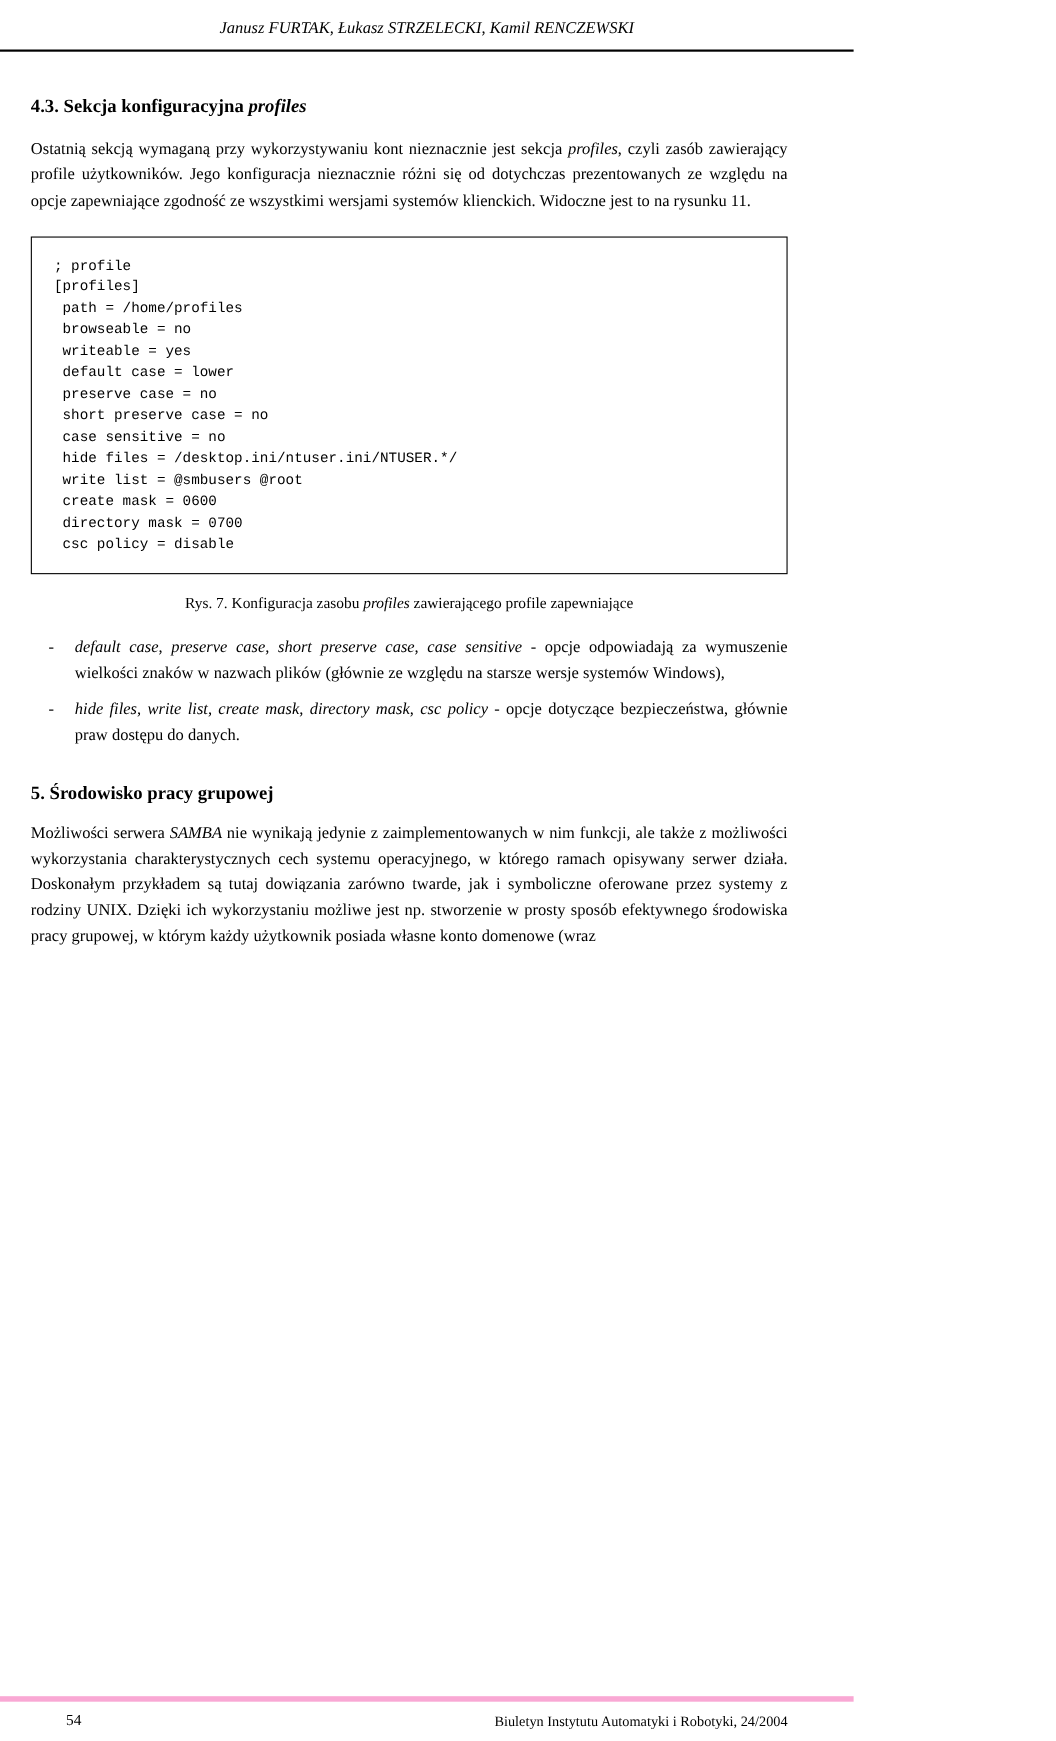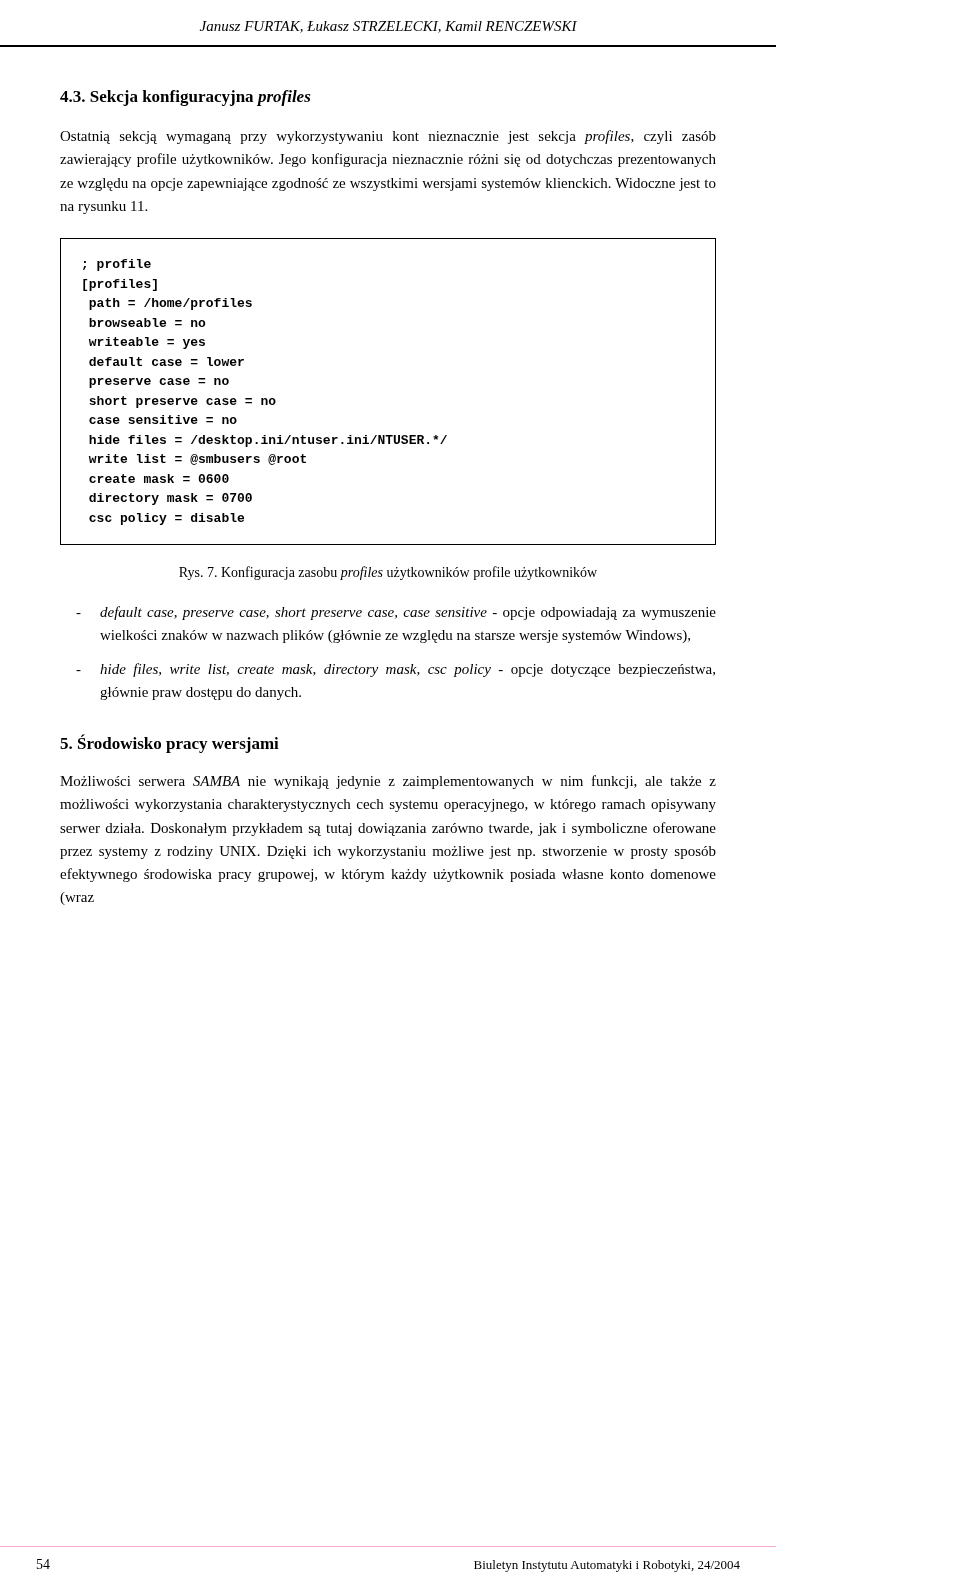--- a/index.html
+++ b/index.html
@@ -29,21 +29,21 @@
     .page-header {
       text-align: center;
       padding: 18px 60px 10px 60px;
       border-bottom: 2px solid #000;
       font-style: italic;
       font-size: 15px;
     }
 
     
     .content {
-      padding: 30px 60px 80px 60px;
+      padding: 30px 60px 80px 28px;
     }
 
     
     .section-heading {
       font-size: 17px;
       font-weight: bold;
       margin-bottom: 18px;
       margin-top: 10px;
     }
 
@@ -65,21 +65,20 @@
     
     .code-block {
       border: 1px solid #000;
       padding: 16px 20px;
       font-family: "Courier New", Courier, monospace;
       font-size: 13px;
       line-height: 1.5;
       margin: 20px 0 20px 0;
       background: #fff;
       white-space: pre;
-      font-weight: bold;
     }
 
     
     .figure-caption {
       text-align: center;
       font-size: 14px;
       margin-bottom: 20px;
       margin-top: 4px;
     }
 
@@ -118,22 +117,22 @@
       margin-top: 30px;
       margin-bottom: 16px;
     }
 
     
     .page-footer {
       position: absolute;
       bottom: 0;
       left: 0;
       right: 0;
-      padding: 10px 36px;
-      border-top: 1px solid #f9a8d4;
+      padding: 10px 60px;
+      border-top: 5px solid #f9a8d4;
       display: flex;
       justify-content: space-between;
       align-items: center;
       font-size: 14px;
     }
 
     .footer-page-num {
       font-weight: normal;
     }
 
@@ -170,36 +169,36 @@
  preserve case = no
  short preserve case = no
  case sensitive = no
  hide files = /desktop.ini/ntuser.ini/NTUSER.*/
  write list = @smbusers @root
  create mask = 0600
  directory mask = 0700
  csc policy = disable</div>
 
     <div class="figure-caption">
-      <span>Rys. 7.</span><span> Konfiguracja zasobu </span><span class="fig-italic"><i>profiles</i></span><span> użytkowników profile użytkowników</span>
+      <span>Rys. 7.</span><span> Konfiguracja zasobu </span><span class="fig-italic"><i>profiles</i></span><span> zawierającego profile zapewniające</span>
     </div>
 
 
     <ul class="bullet-list">
       <li>
         <span class="italic">default case, preserve case, short preserve case, case sensitive</span><span> - opcje odpowiadają za wymuszenie wielkości znaków w nazwach plików (głównie ze względu na starsze wersje systemów Windows),</span>
       </li>
       <li>
         <span class="italic">hide files, write list, create mask, directory mask, csc policy</span><span> - opcje dotyczące bezpieczeństwa, głównie praw dostępu do danych.</span>
       </li>
     </ul>
 
     <div class="section5-heading">
       <span>5.</span>
-      <span> Środowisko pracy wersjami</span>
+      <span> Środowisko pracy grupowej</span>
     </div>
 
     <div class="paragraph">
       <span>Możliwości serwera </span><span class="italic">SAMBA</span><span> nie wynikają jedynie z zaimplementowanych w nim funkcji, ale także z możliwości wykorzystania charakterystycznych cech systemu operacyjnego, w którego ramach opisywany serwer działa. Doskonałym przykładem są tutaj dowiązania zarówno twarde, jak i symboliczne oferowane przez systemy z rodziny UNIX. Dzięki ich wykorzystaniu możliwe jest np. stworzenie w prosty sposób efektywnego środowiska pracy grupowej, w którym każdy użytkownik posiada własne konto domenowe (wraz</span>
     </div>
 
   </div>
 
   <div class="page-footer">
     <span class="footer-page-num">54</span>

